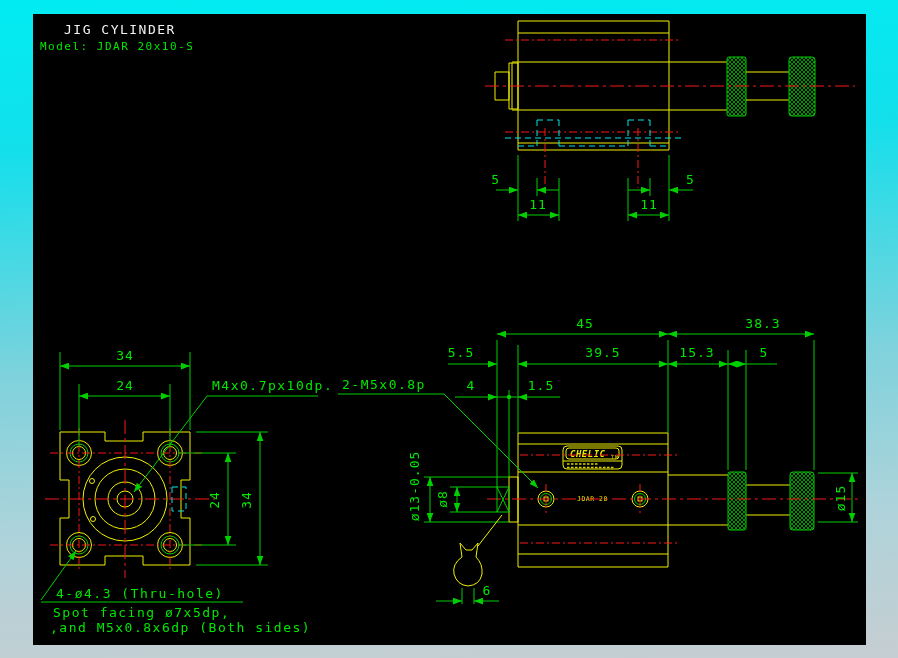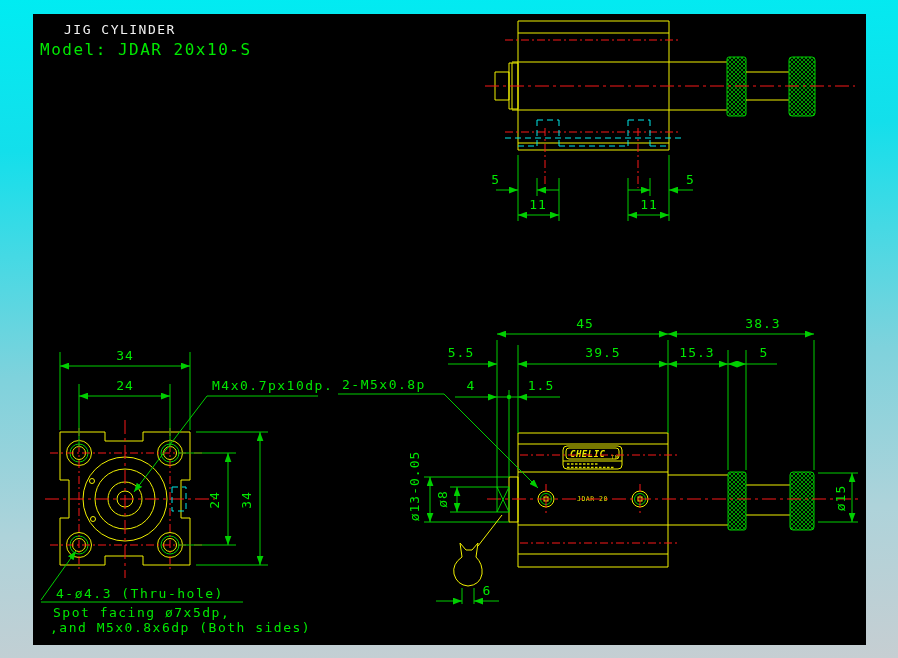--- a/index.html
+++ b/index.html
@@ -1,21 +1,21 @@
 <!DOCTYPE html>
 <html><head>
 <meta charset="utf-8">
 <style>
   html,body{margin:0;padding:0;}
   .stage{position:relative;width:898px;height:658px;overflow:hidden;
     background:linear-gradient(178deg,#00ecf2 0%,#13dfeb 22%,#7fd2dc 55%,#aed3da 78%,#c6ced2 100%);
     font-family:"DejaVu Sans Mono", monospace;}
   .canvas{position:absolute;left:33px;top:14px;width:833px;height:631px;background:#000;}
   .title-1{position:absolute;left:40px;top:22px;color:#f2f2f2;font-size:13px;letter-spacing:1.5px;white-space:pre;margin-left:24px;}
-  .title-2{position:absolute;left:40px;top:40px;color:#00e800;font-size:16px;letter-spacing:1.5px;white-space:pre;text-align:center;}
+  .title-2{position:absolute;left:40px;top:40px;color:#00e800;font-size:11px;letter-spacing:1.5px;white-space:pre;text-align:center;}
   svg{position:absolute;left:0;top:0;}
   svg text{font-family:"DejaVu Sans Mono", monospace;font-size:13px;fill:#00e800;letter-spacing:1px;}
   svg text.small{font-size:6.5px;fill:#e8e800;letter-spacing:0.5px;}
   svg text.brand{font-size:9px;fill:#e8e800;font-style:italic;font-weight:bold;letter-spacing:0.5px;}
   svg text.tm{font-size:5px;fill:#e8e800;}
   svg text.note{font-size:13px;letter-spacing:1.5px;}
   .y{stroke:#f0f000;fill:none;stroke-width:1;}
   .g{stroke:#00cf00;fill:none;stroke-width:1;}
   .r{stroke:#f81818;fill:none;stroke-width:1;stroke-dasharray:14 4 3 4;}
   .rs{stroke:#f81818;fill:none;stroke-width:1;stroke-dasharray:8 3 2 3;}

